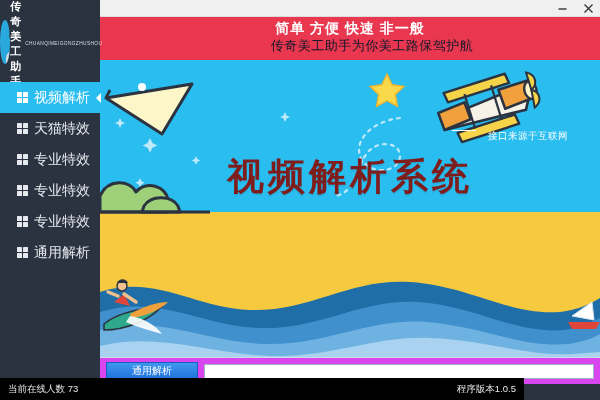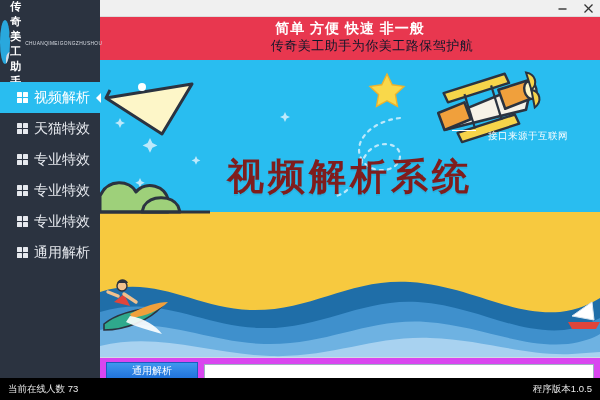--- a/index.html
+++ b/index.html
@@ -73,21 +73,21 @@
 
   
   .formbar{position:absolute;left:0;top:341px;width:500px;height:27px;background:#d946ef;
            border-top:1px solid #d2dbe3;display:flex;align-items:center;padding:0 6px;box-sizing:border-box;gap:6px;}
   .parse-btn{width:90px;height:17px;background:linear-gradient(#3e97ef,#1e6fd9);border:1px solid #1a5fbd;
              color:#fff;font-size:10px;display:flex;align-items:center;justify-content:center;cursor:pointer;}
   .url-input{flex:1;height:15px;background:#fff;border:1px solid #9fb1c2;font-size:10px;
              padding:0 3px;color:#222;outline:none;box-sizing:border-box;}
 
   
-  .statusbar{position:absolute;left:0;bottom:0;width:600px;height:22px;background:#000;color:#e9e9e9;
+  .statusbar{position:absolute;left:0;bottom:0;width:524px;height:22px;background:#000;color:#e9e9e9;
              display:flex;align-items:center;justify-content:space-between;padding:0 8px;
              box-sizing:border-box;font-size:9.5px;z-index:50;}
 </style>
 </head>
 <body>
 
 <div class="app">
 
   <div class="titlebar">
     <div class="win-btns">

